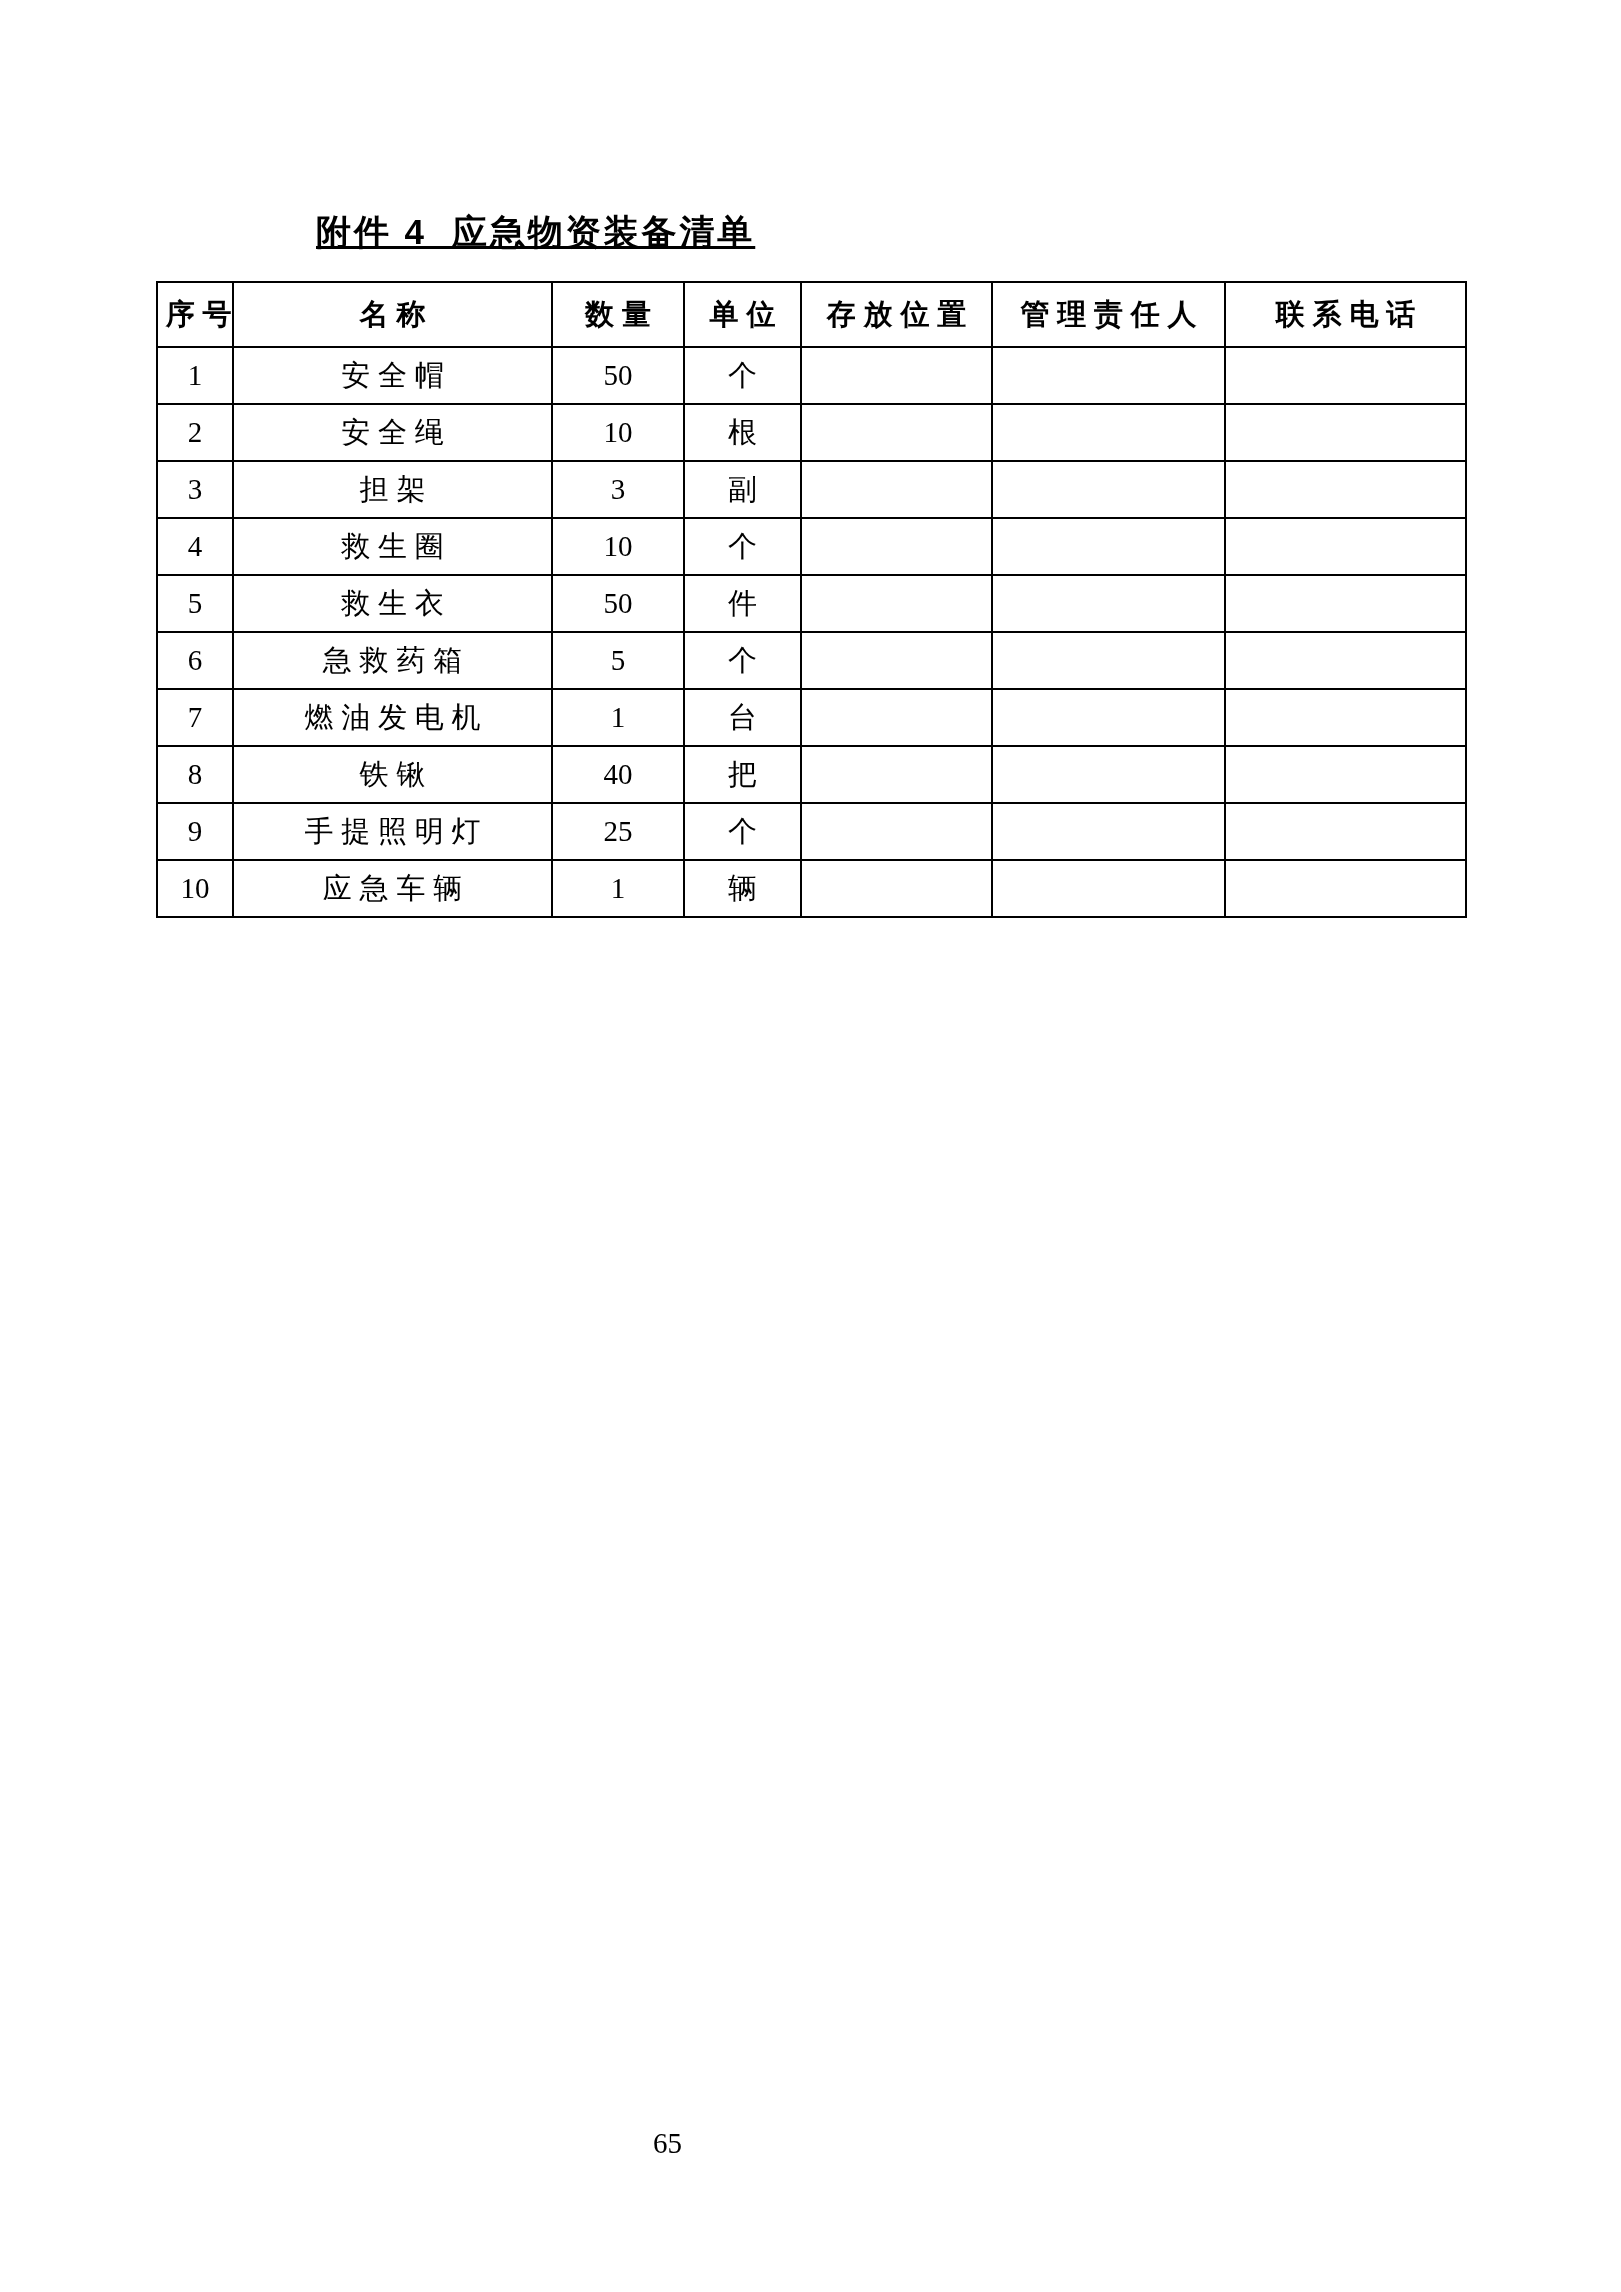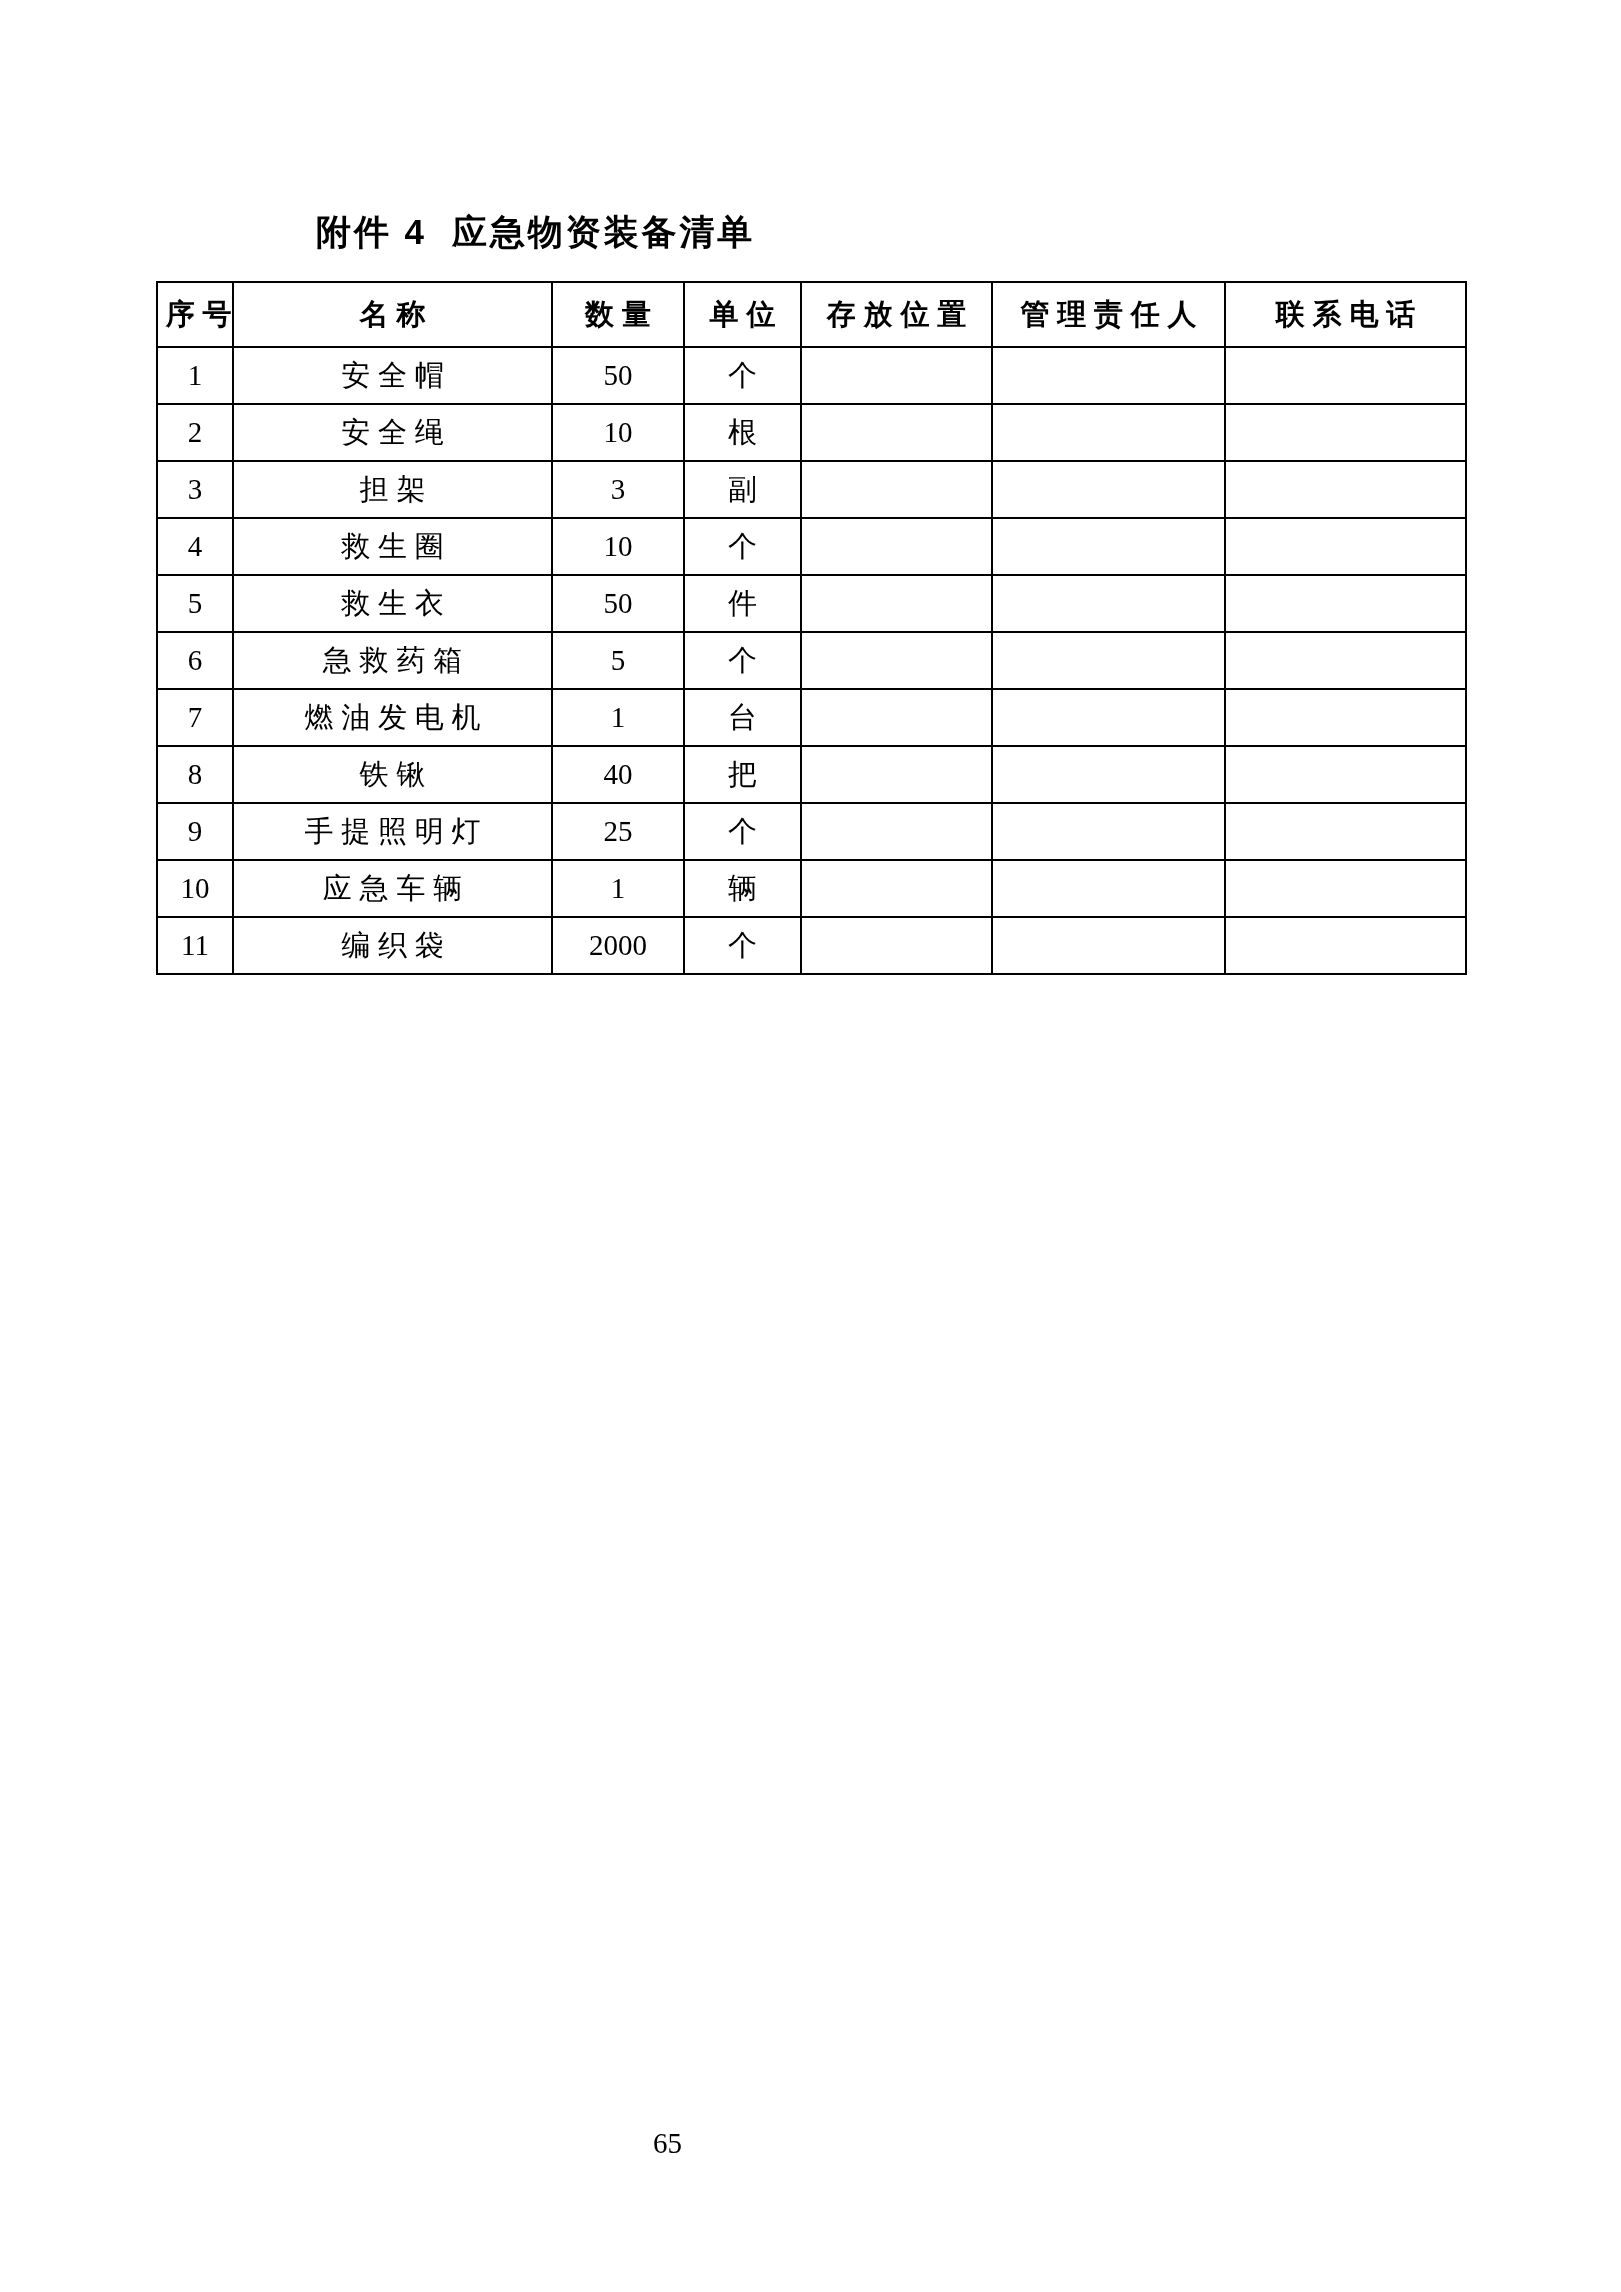--- a/index.html
+++ b/index.html
@@ -18,20 +18,21 @@
     position: absolute;
     left: 316px;
     top: 209px;
     margin: 0;
     font-size: 35px;
     font-weight: bold;
     letter-spacing: 2.9px;
     white-space: pre;
     font-family: "Liberation Sans", "DejaVu Sans", sans-serif;
     color: #000000;
+    text-decoration: underline;
   }
   table.equip {
     position: absolute;
     left: 156px;
     top: 281px;
     width: 1309px;
     border-collapse: collapse;
     table-layout: fixed;
   }
   table.equip th,
@@ -184,28 +185,19 @@
         </tr>
         <tr>
           <td class="num">10</td>
           <td class="cn">应急车辆</td>
           <td class="num">1</td>
           <td class="cn">辆</td>
           <td class="cn"></td>
           <td class="cn"></td>
           <td class="cn"></td>
         </tr>
-        <tr>
-          <td class="num">11</td>
-          <td class="cn">编织袋</td>
-          <td class="num">2000</td>
-          <td class="cn">个</td>
-          <td class="cn"></td>
-          <td class="cn"></td>
-          <td class="cn"></td>
-        </tr>
       </tbody>
   </table>
 
   <div class="page-number">65</div>
 
 </div>
 
 
 </body></html>

